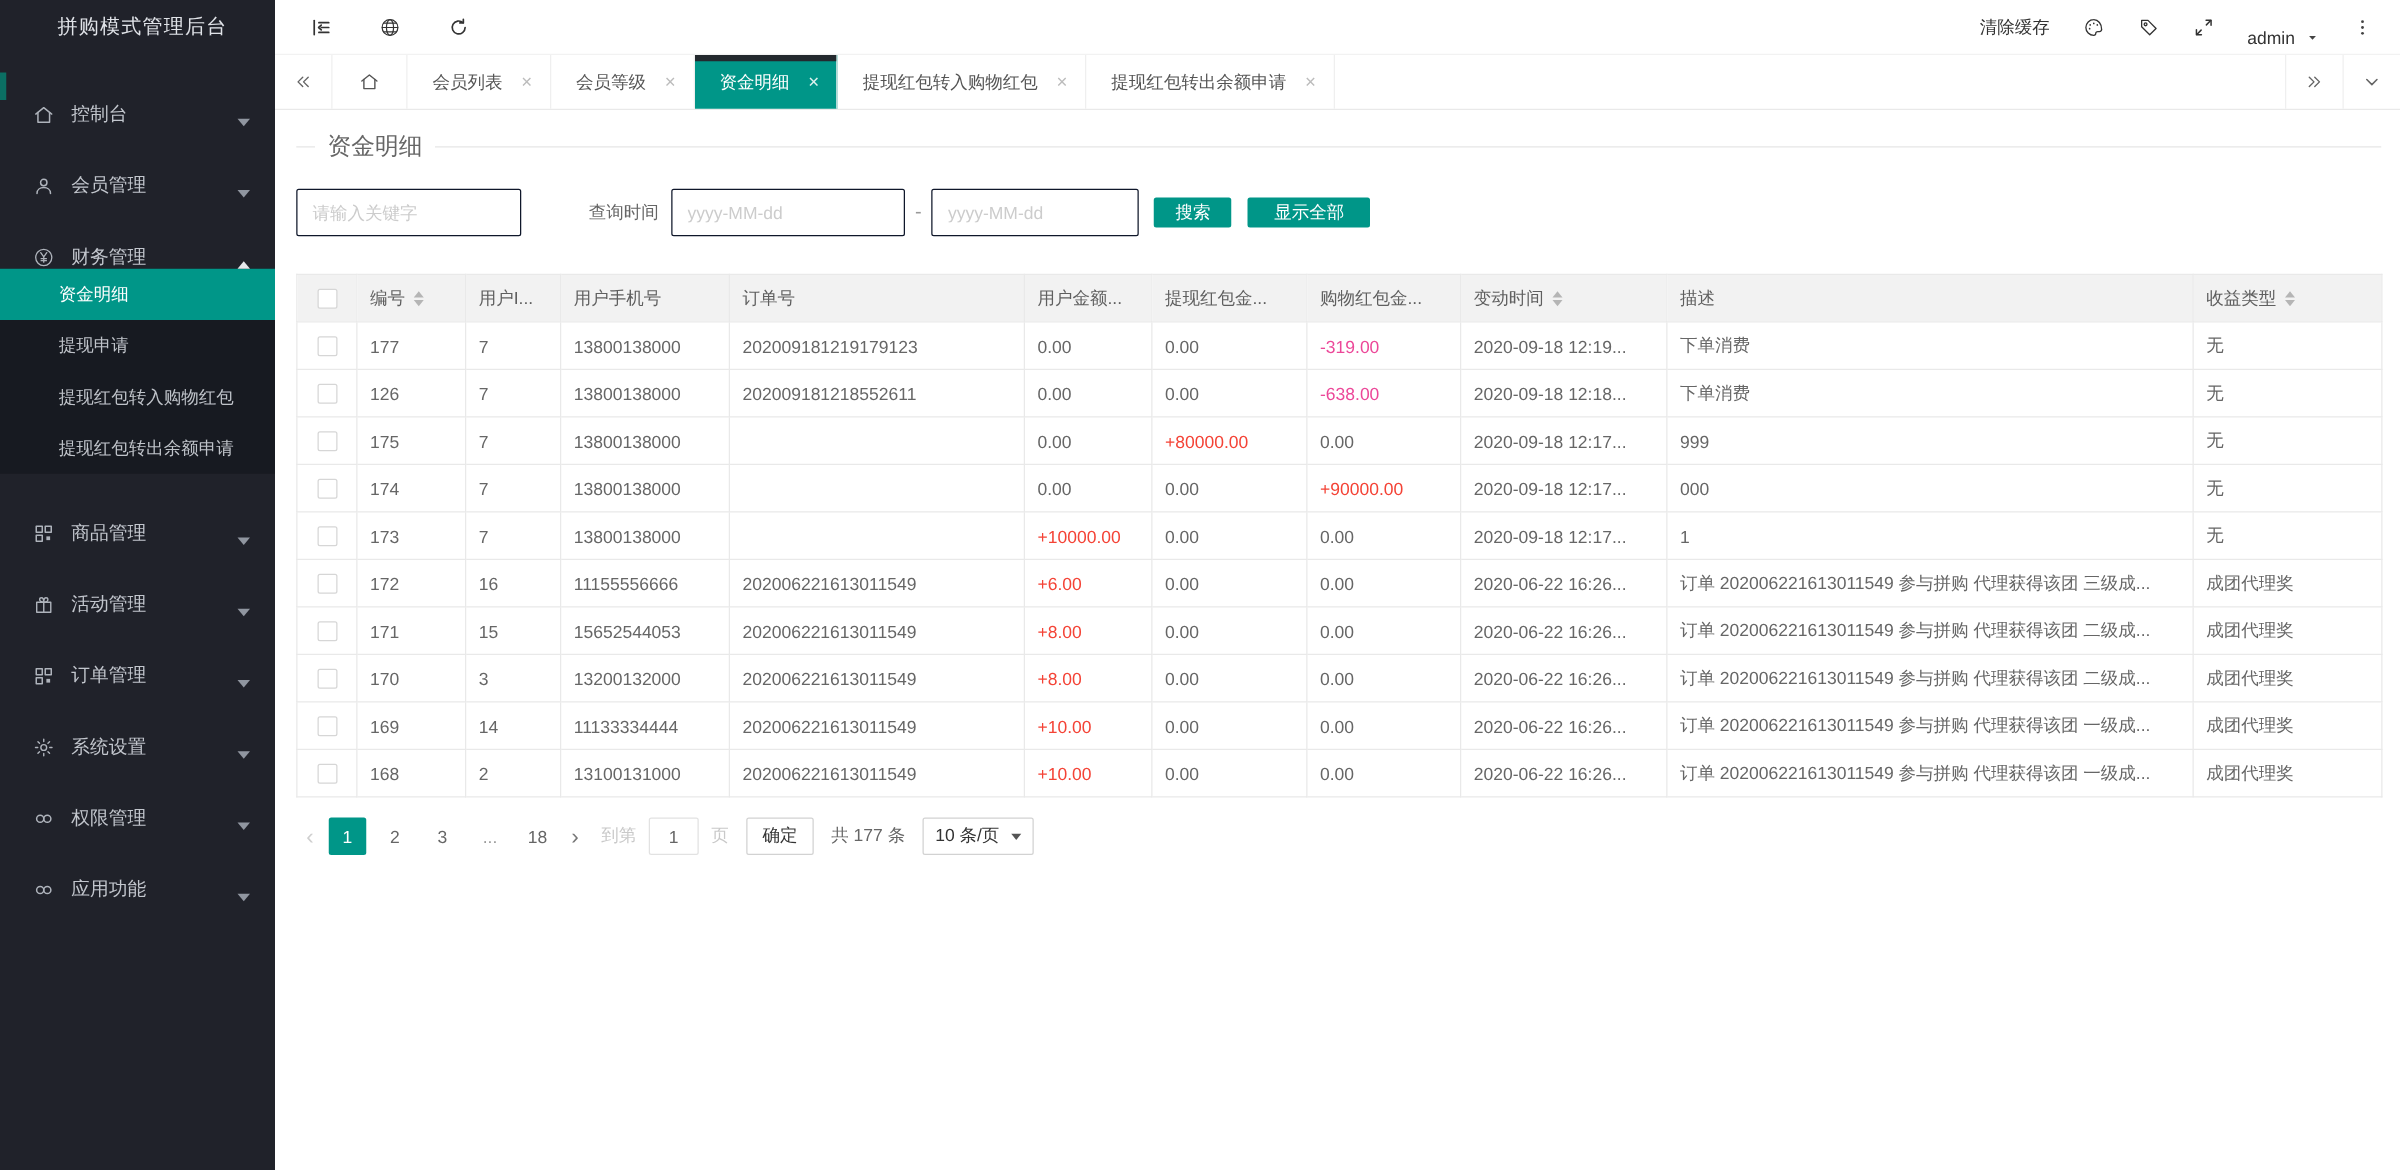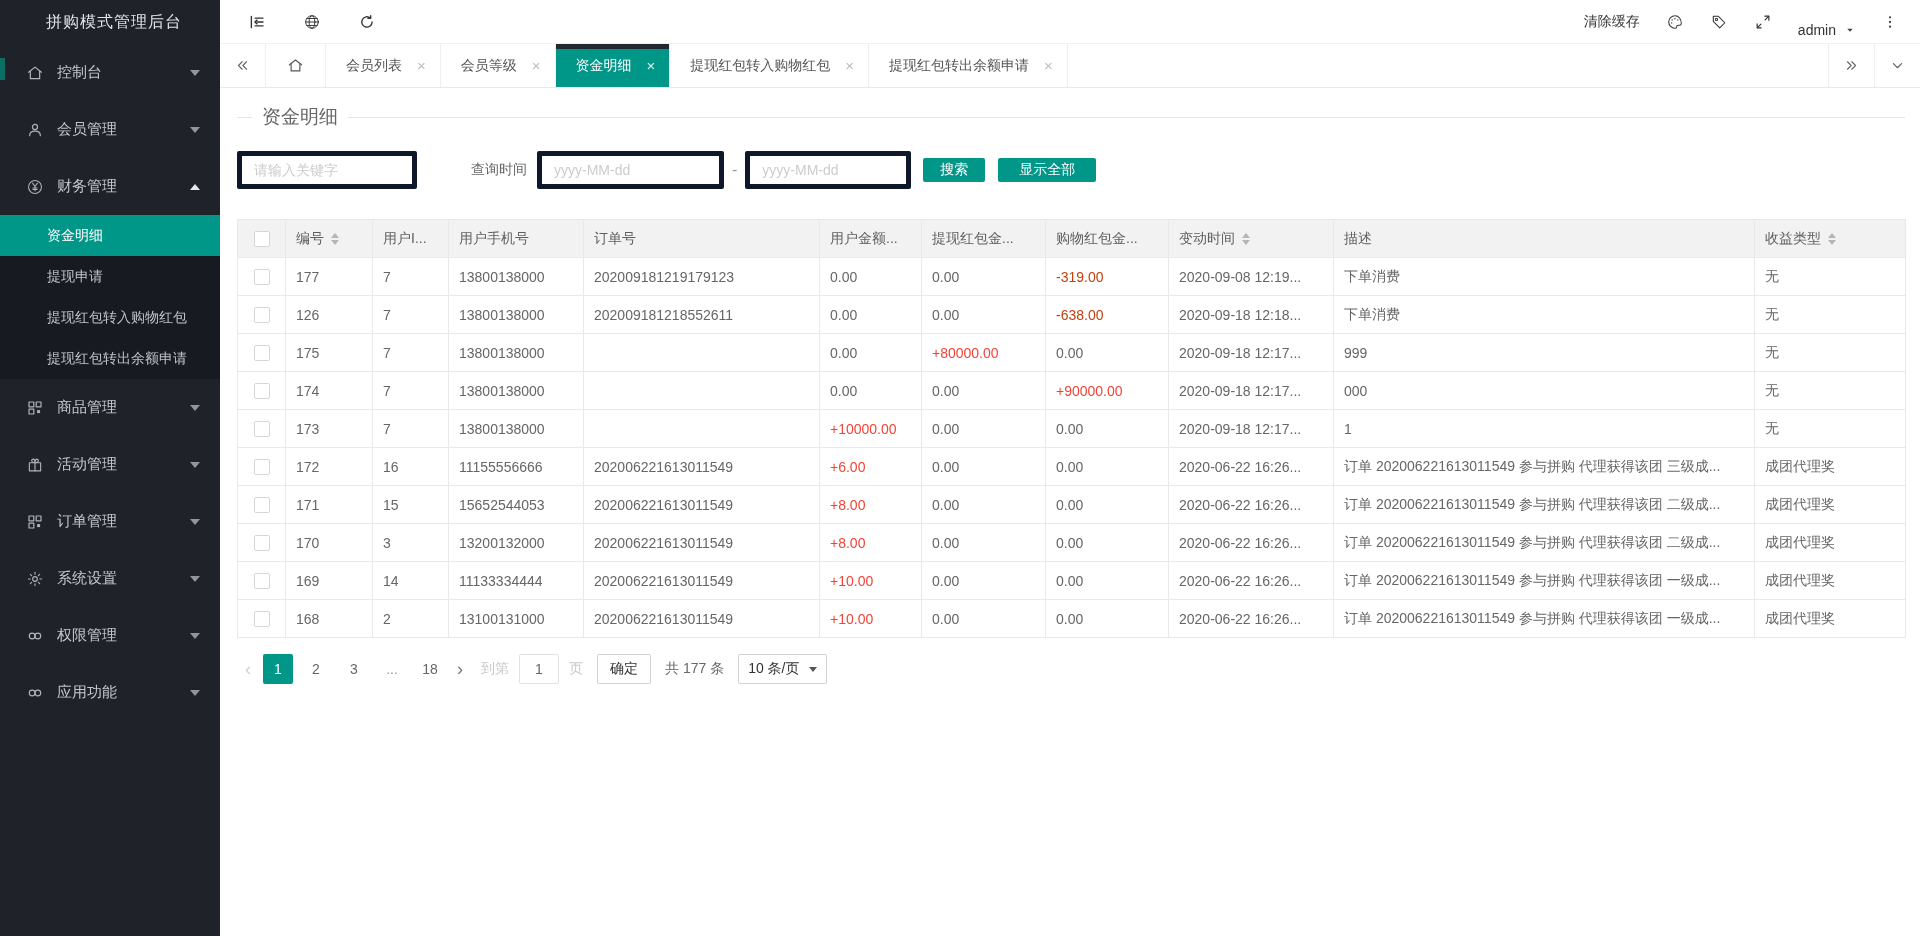--- a/index.html
+++ b/index.html
@@ -4,21 +4,21 @@
 <style>
   * { box-sizing: border-box; margin: 0; padding: 0; }
   html,body { width:1920px; height:936px; overflow:hidden; background:#fff;
     font-family:"Liberation Sans","DejaVu Sans",sans-serif; }
   .app { display:flex; width:1920px; height:936px; }
 
   
   .sidebar { width:220px; height:936px; background:#20222A; flex-shrink:0; position:relative; }
   .logo { height:44px; line-height:44px; padding-left:46px; color:#e0e3e8; font-size:16px; letter-spacing:1px; white-space:nowrap; }
   .side-indicator { position:absolute; left:0; top:58px; width:5px; height:22px; background:#0b6f63; }
-  .nav-item { height:57px; display:flex; align-items:center; padding:0 20px 0 26px; color:#c2c6cd; font-size:15px; cursor:pointer; }
+  .nav-item { height:57px; display:flex; align-items:flex-end; padding:0 20px 0 26px; color:#c2c6cd; font-size:15px; cursor:pointer; }
   .nav-item .icon { width:18px; height:18px; margin-right:13px; display:inline-flex; color:#aeb3bb; }
   .icon svg { width:100%; height:100%; display:block; }
   .nav-label { flex:1; white-space:nowrap; }
   .caret { width:0; height:0; border-left:5px solid transparent; border-right:5px solid transparent; }
   .caret.down { border-top:6px solid #9096a0; }
   .caret.up   { border-bottom:6px solid #e6e8eb; }
   .submenu { background:#171A21; }
   .submenu-item { height:41px; line-height:41px; padding-left:47px; color:#bfc3c9; font-size:14px; cursor:pointer; white-space:nowrap; }
   .submenu-item.active { background:#009688; color:#fff; }
 
@@ -50,36 +50,36 @@
   .tab.active .tab-close { color:#dff1ee; }
 
   
   .content { flex:1; padding:16px 15px 0 17px; overflow:hidden; }
   .legend { display:flex; align-items:center; height:26px; }
   .legend .dash { width:15px; height:1px; background:#e6e6e6; }
   .legend h2 { font-size:19px; color:#666; font-weight:400; margin:0 10px; }
   .legend .fill { flex:1; height:1px; background:#e6e6e6; }
 
   .filters { margin-top:21px; display:flex; align-items:center; }
-  .text-input { height:38px; border:5px solid #0f172a; border-radius:2px; padding:0 12px; font-size:14px; color:#666; outline:none; }
+  .text-input { height:38px; border:1px solid #0f172a; border-radius:2px; padding:0 12px; font-size:14px; color:#666; outline:none; }
   .text-input::placeholder { color:#ccc; }
   .kw { width:180px; }
   .date-label { margin-left:54px; margin-right:10px; font-size:14px; color:#666; }
   .date1 { width:187px; }
   .date2 { width:166px; }
   .dash-sep { margin:0 8px; color:#999; }
   .btn { height:24px; border:none; border-radius:2px; background:#009688; color:#fff; font-size:14px; cursor:pointer; }
   .btn.search { width:62px; margin-left:12px; }
   .btn.show-all { width:98px; margin-left:13px; }
 
   table.data-table { margin-top:30px; border-collapse:collapse; table-layout:fixed; width:1668px; font-size:14px; color:#666; }
   .data-table th, .data-table td { border:1px solid #e9e9e9; height:38px; padding:0 10px; text-align:left; font-weight:400; white-space:nowrap; overflow:hidden; }
   .data-table thead th { background:#f2f2f2; color:#5f5f5f; }
   .data-table td.pos { color:#f44336; }
-  .data-table td.neg { color:#c2410c; }
+  .data-table td.neg { color:#ec4899; }
   .cb-cell { text-align:center !important; }
   .checkbox { display:inline-block; width:16px; height:16px; border:1px solid #d6d6d6; border-radius:2px; background:#fff; vertical-align:middle; cursor:pointer; }
   .sort { display:inline-flex; flex-direction:column; margin-left:7px; vertical-align:middle; gap:2px; cursor:pointer; }
   .sort i { display:block; width:0; height:0; border-left:4px solid transparent; border-right:4px solid transparent; }
   .sort .s-up { border-bottom:5px solid #b5b5b5; }
   .sort .s-down { border-top:5px solid #b5b5b5; }
 
   .pagination { margin-top:16px; display:flex; align-items:center; font-size:14px; color:#666; }
   .page-nav { font-size:18px; padding:0 8px; cursor:pointer; }
   .page-nav.prev { color:#cfcfcf; }
@@ -394,21 +394,21 @@
         <tbody>
             <tr>
               <td class="cb-cell"><span class="checkbox"></span></td>
               <td>177</td>
               <td>7</td>
               <td>13800138000</td>
               <td>202009181219179123</td>
               <td>0.00</td>
               <td>0.00</td>
               <td class="neg">-319.00</td>
-              <td>2020-09-08 12:19...</td>
+              <td>2020-09-18 12:19...</td>
               <td>下单消费</td>
               <td>无</td>
             </tr>
             <tr>
               <td class="cb-cell"><span class="checkbox"></span></td>
               <td>126</td>
               <td>7</td>
               <td>13800138000</td>
               <td>202009181218552611</td>
               <td>0.00</td>

